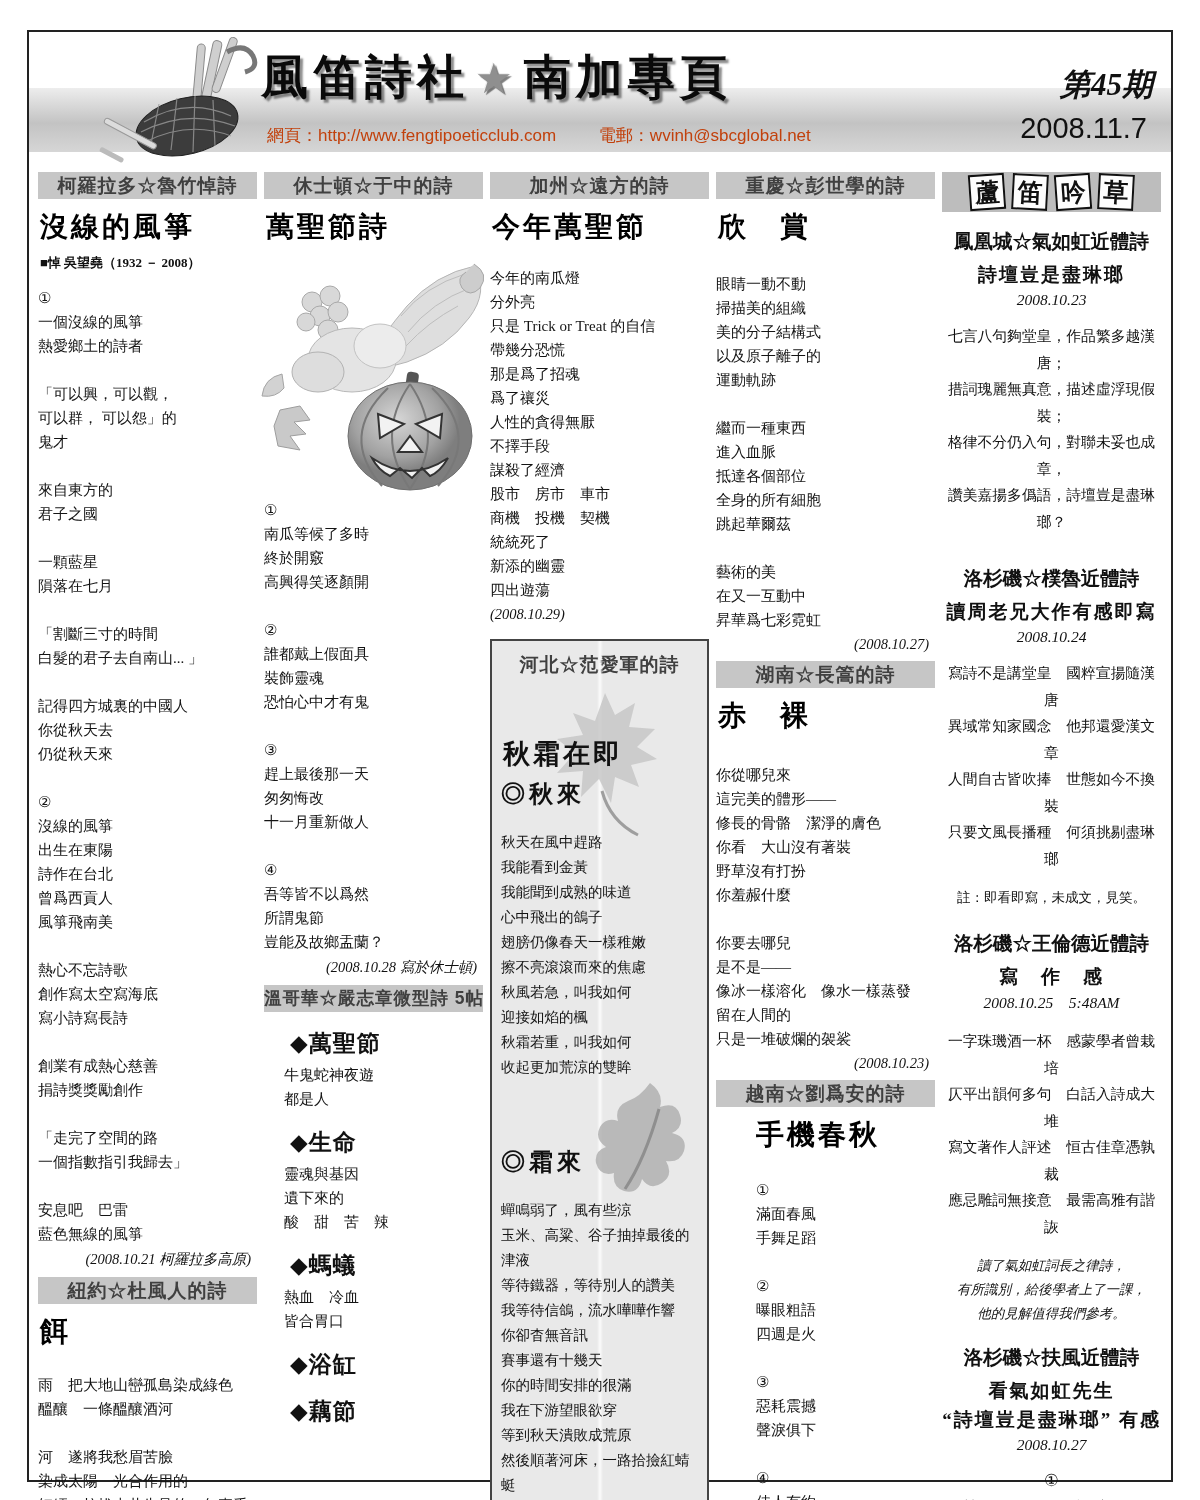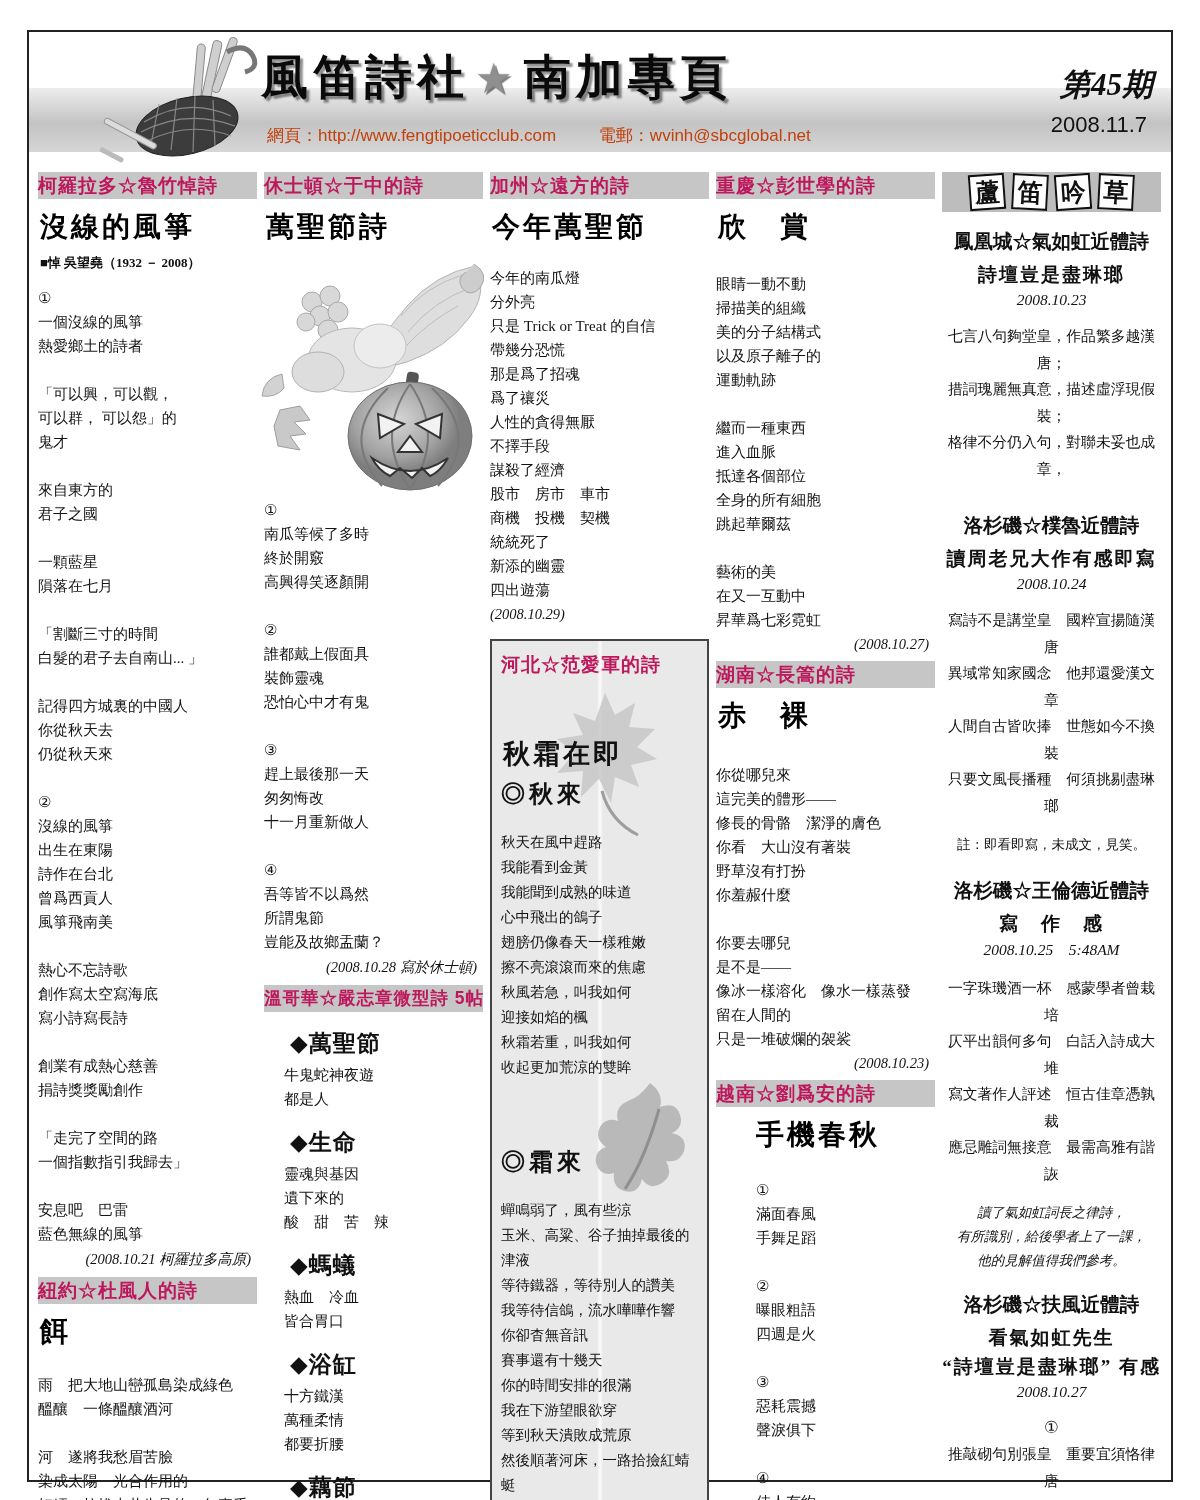--- a/index.html
+++ b/index.html
@@ -6,26 +6,26 @@
   body{width:1200px;height:1500px;font-family:"Liberation Serif",serif;color:#111;overflow:hidden;}
   .page{position:relative;margin:30px auto 0;width:1146px;height:1452px;border:2px solid #222;background:#fff;box-sizing:border-box;}
   
   .masthead{position:relative;height:128px;}
   .mast-gray{position:absolute;left:0;top:56px;width:100%;height:64px;background:linear-gradient(to bottom,#ededed,#c3c3c3 55%,#d6d6d6);}
   .mast-title{position:absolute;left:232px;top:14px;font-size:47px;font-weight:bold;letter-spacing:5px;font-family:"DejaVu Sans",sans-serif;color:#0a0a0a;text-shadow:3px 3px 2px rgba(0,0,0,.45);white-space:nowrap;}
   .mast-star{color:#8f8f8f;text-shadow:2px 2px 1px rgba(0,0,0,.5), -1px -1px 0 #eee;font-size:42px;padding:0 6px;}
   .mast-sub{position:absolute;left:238px;top:92px;font-size:17px;font-family:"Liberation Sans",sans-serif;color:#c2410c;white-space:nowrap;}
   .mast-sub span{margin-right:38px;}
   .mast-issue{position:absolute;right:18px;top:32px;font-size:31px;font-weight:bold;font-style:italic;font-family:"Liberation Serif",serif;}
-  .mast-date{position:absolute;right:24px;top:80px;font-size:22px;font-family:"Liberation Sans",sans-serif;}
+  .mast-date{position:absolute;right:24px;top:80px;font-size:29px;font-family:"Liberation Sans",sans-serif;}
   .bagpipe{position:absolute;left:70px;top:2px;}
   
   .cols{display:flex;gap:7px;padding:4px 7px 0 9px;align-items:flex-start;}
   .col{flex:0 0 219px;width:219px;}
-  .sec-header{background:#c6c6c6;color:#be185d;font-weight:bold;font-size:19px;line-height:27px;text-align:left;margin:8px 0 9px;font-family:"Liberation Sans",sans-serif;letter-spacing:1px;white-space:nowrap;}
+  .sec-header{background:#c6c6c6;color:#404040;font-weight:bold;font-size:19px;line-height:27px;text-align:center;margin:8px 0 9px;font-family:"Liberation Sans",sans-serif;letter-spacing:1px;white-space:nowrap;}
   .poem-title{font-size:28px;font-weight:bold;letter-spacing:3px;margin:2px 0 8px 2px;font-family:"DejaVu Sans",sans-serif;color:#000;}
   .byline{font-size:13px;font-weight:bold;margin:0 0 14px 2px;}
   .pbody .pline{font-size:15px;line-height:24px;min-height:24px;white-space:pre-wrap;color:#141414;}
   .pdate{font-style:italic;font-size:14.5px;margin:4px 6px 8px 0;text-align:right;}
   .pdate.center{text-align:left;}
   .micro-title{font-size:23px;font-weight:bold;font-family:"DejaVu Sans",sans-serif;margin:16px 0 4px 26px;letter-spacing:1px;}
   .micro-body{margin-left:20px;}
   .indent40{padding-left:40px;}
   .title-ind{margin-left:40px;}
   
@@ -237,25 +237,20 @@
           <div class="pline">靈魂與基因</div>
           <div class="pline">遺下來的</div>
           <div class="pline">酸　甜　苦　辣</div>
         </div>
       <div class="micro-title">◆螞蟻</div>
       <div class="pbody micro-body">
           <div class="pline">熱血　冷血</div>
           <div class="pline">皆合胃口</div>
         </div>
       <div class="micro-title">◆浴缸</div>
-      <div class="pbody micro-body">
-          <div class="pline">十方鐵漢</div>
-          <div class="pline">萬種柔情</div>
-          <div class="pline">都要折腰</div>
-        </div>
       <div class="micro-title">◆藕節</div>
 
     </div>
 
     <div class="col">
       <div class="sec-header">加州☆遠方的詩</div>
       <div class="poem-title" style="margin-bottom:20px;">今年萬聖節</div>
       <div class="pbody">
           <div class="pline">今年的南瓜燈</div>
           <div class="pline">分外亮</div>
@@ -385,20 +380,21 @@
         <div class="logo-box">草</div>
       </div>
 
       <div class="c5-header">鳳凰城☆氣如虹近體詩</div>
       <div class="c5-title">詩壇豈是盡琳瑯</div>
       <div class="c5-date">2008.10.23</div>
       <div class="c5-body">
           <div class="pline">七言八句夠堂皇，作品繁多越漢唐；</div>
           <div class="pline">措詞瑰麗無真意，描述虛浮現假裝；</div>
           <div class="pline">格律不分仍入句，對聯未妥也成章，</div>
+          <div class="pline">讚美嘉揚多僞語，詩壇豈是盡琳瑯？</div>
         </div>
 
       <div class="c5-header" style="margin-top:30px;">洛杉磯☆樸魯近體詩</div>
       <div class="c5-title">讀周老兄大作有感即寫</div>
       <div class="c5-date">2008.10.24</div>
       <div class="c5-body">
           <div class="pline">寫詩不是講堂皇　國粹宣揚隨漢唐</div>
           <div class="pline">異域常知家國念　他邦還愛漢文章</div>
           <div class="pline">人間自古皆吹捧　世態如今不換裝</div>
           <div class="pline">只要文風長播種　何須挑剔盡琳瑯</div>

